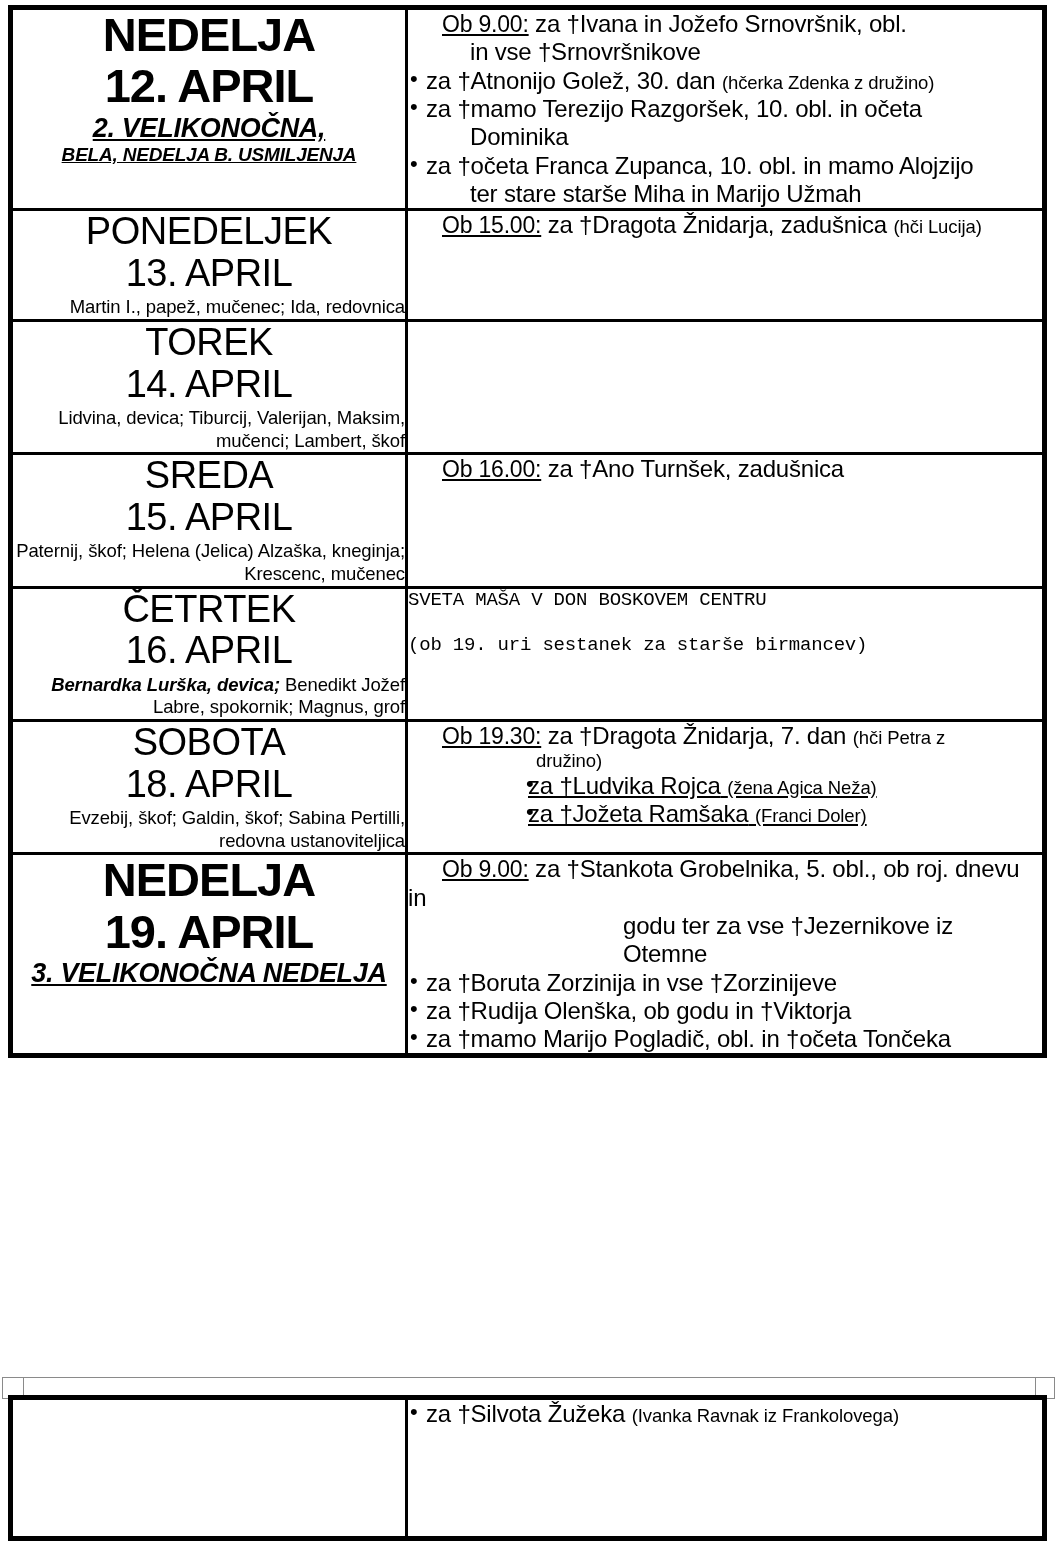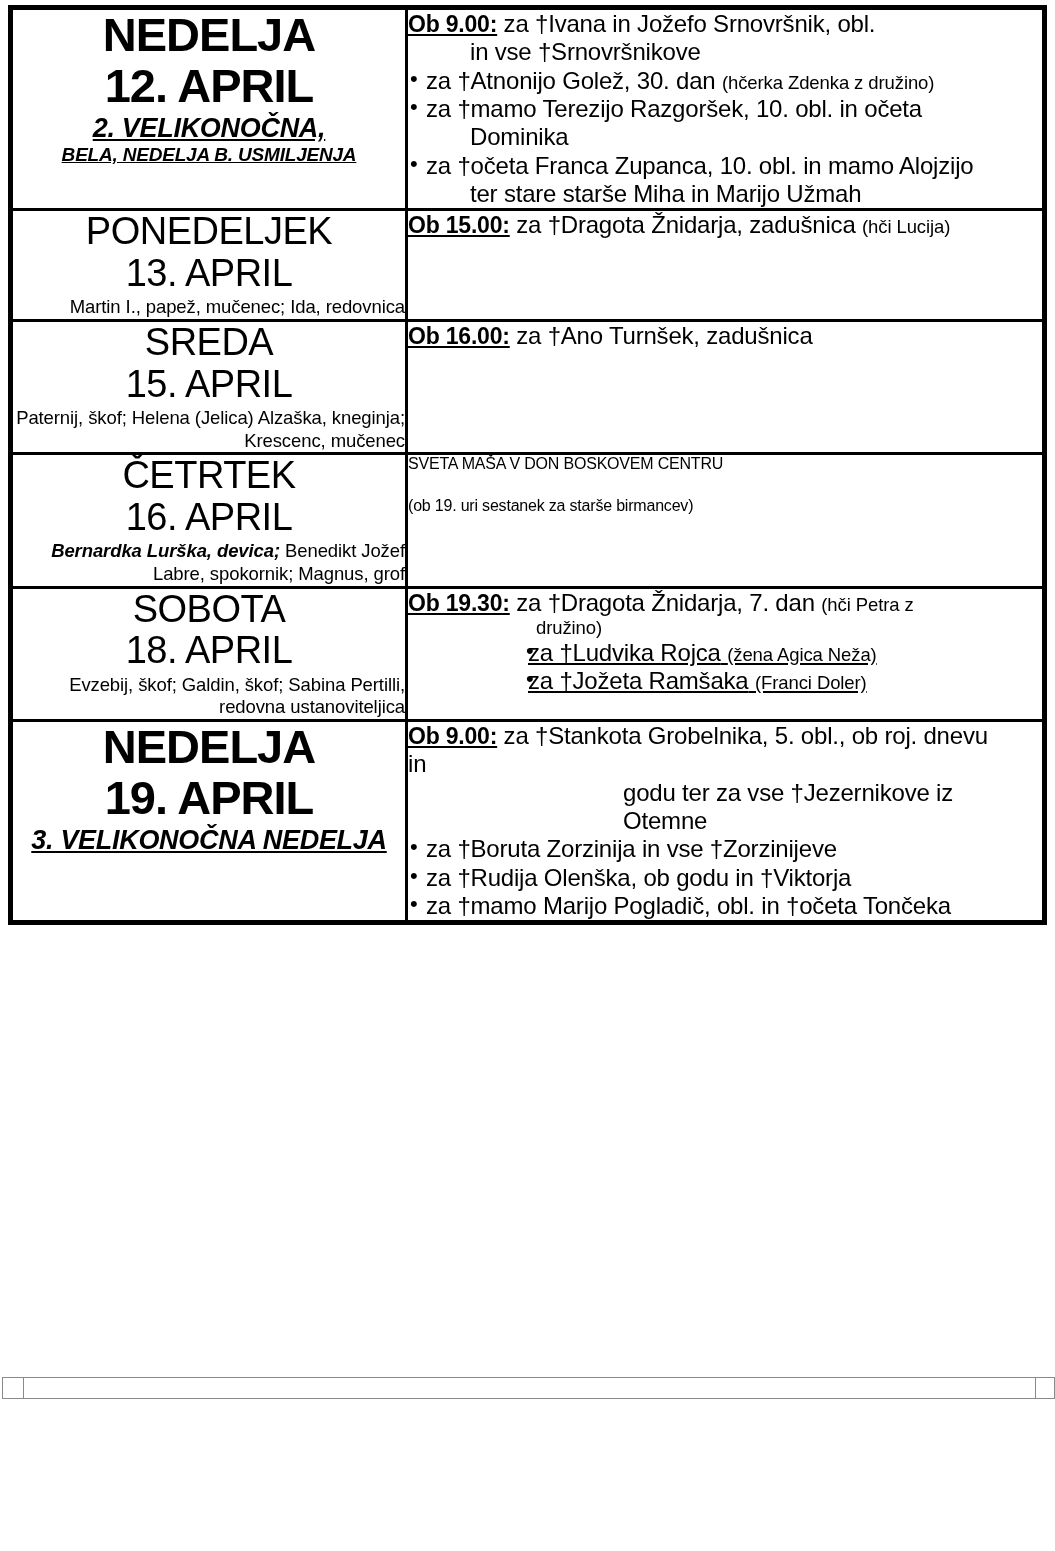--- a/index.html
+++ b/index.html
@@ -95,23 +95,24 @@
   }
 
   .intent-cell {
     padding: 3px 5px 3px 7px;
     font-size: 24px;
     line-height: 1.18;
     text-align: left;
     letter-spacing: -0.2px;
   }
   .time-lead {
-    font-weight: bold;
+    font-weight: normal;
     text-decoration: underline;
     font-size: 23px;
+    margin-left: 34px;
   }
   .line { display: block; }
   .indent-1 { padding-left: 62px; }
   .indent-2 { padding-left: 215px; }
   .indent-3 { padding-left: 128px; }
   .small {
     font-size: 18.5px;
     letter-spacing: -0.1px;
   }
   .bul {
@@ -134,23 +135,24 @@
     text-decoration: underline;
   }
   .bul-c::before {
     content: "\2022";
     position: absolute;
     left: 118px;
     top: -1px;
     font-size: 22px;
   }
   .hdr-line {
-    font-size: 16px;
+    font-size: 19px;
     letter-spacing: -0.2px;
     display: block;
+    font-family: Liberation Mono, monospace;
   }
   .gap { display: block; height: 23px; }
 
   
   .frag-thin {
     position: absolute;
     left: 2px;
     top: 1377px;
     width: 1053px;
     height: 22px;
@@ -225,20 +227,30 @@
         <td class="day-cell">
           <div class="day-name">PONEDELJEK</div>
           <div class="day-date">13. APRIL</div>
           <div class="day-saints">Martin I., papež, mučenec; Ida, redovnica</div>
         </td>
         <td class="intent-cell">
           <span class="line"><span class="time-lead">Ob 15.00:</span><span> za †Dragota Žnidarja, zadušnica</span> <span class="small">(hči Lucija)</span></span>
         </td>
       </tr>
 
+      <tr>
+        <td class="day-cell">
+          <div class="day-name">TOREK</div>
+          <div class="day-date">14. APRIL</div>
+          <div class="day-saints">Lidvina, devica; Tiburcij, Valerijan, Maksim, mučenci; Lambert, škof</div>
+        </td>
+        <td class="intent-cell">
+          <span class="line"></span>
+        </td>
+      </tr>
 
       <tr>
         <td class="day-cell">
           <div class="day-name">SREDA</div>
           <div class="day-date">15. APRIL</div>
           <div class="day-saints">Paternij, škof; Helena (Jelica) Alzaška, kneginja; Krescenc, mučenec</div>
         </td>
         <td class="intent-cell">
           <span class="line"><span class="time-lead">Ob 16.00:</span><span> za †Ano Turnšek, zadušnica</span></span>
         </td>
@@ -289,14 +301,28 @@
       </tr>
 
     </tbody>
   </table>
 
   <div class="frag-thin">
     <div class="cut"></div>
     <div class="cut2"></div>
   </div>
 
+  <table class="frag-table">
+    <colgroup>
+        <col class="col-day">
+        <col class="col-intent">
+      </colgroup>
+    <tbody>
+      <tr>
+        <td class="day-cell"></td>
+        <td class="intent-cell">
+          <span class="bul"><span>za †Silvota Žužeka</span> <span class="small">(Ivanka Ravnak iz Frankolovega)</span></span>
+        </td>
+      </tr>
+    </tbody>
+  </table>
 
 </div>
 
 </body></html>

